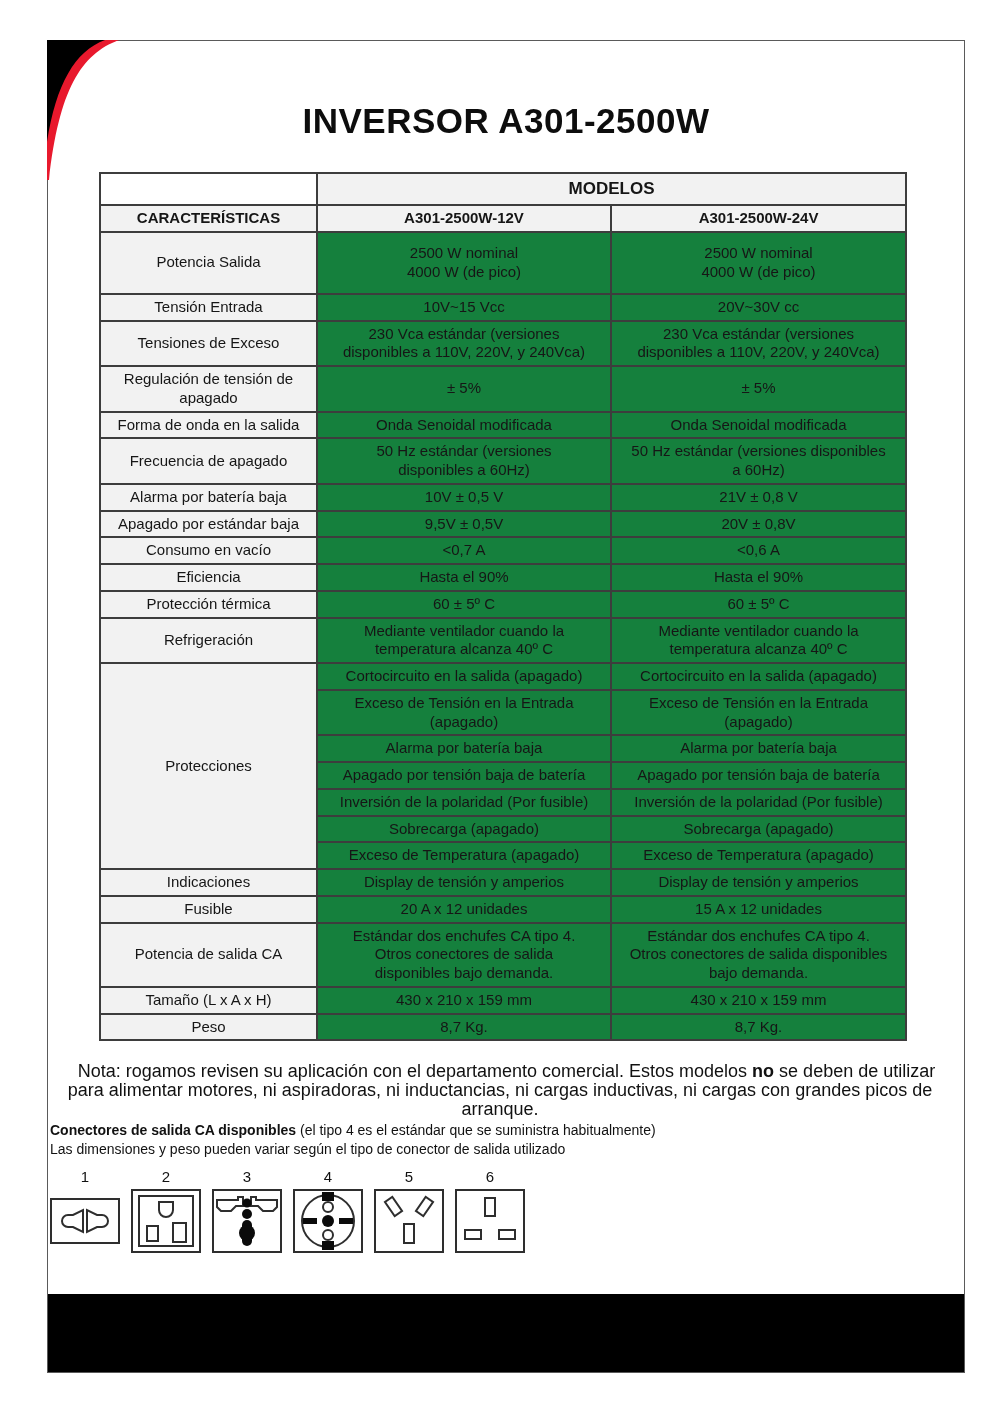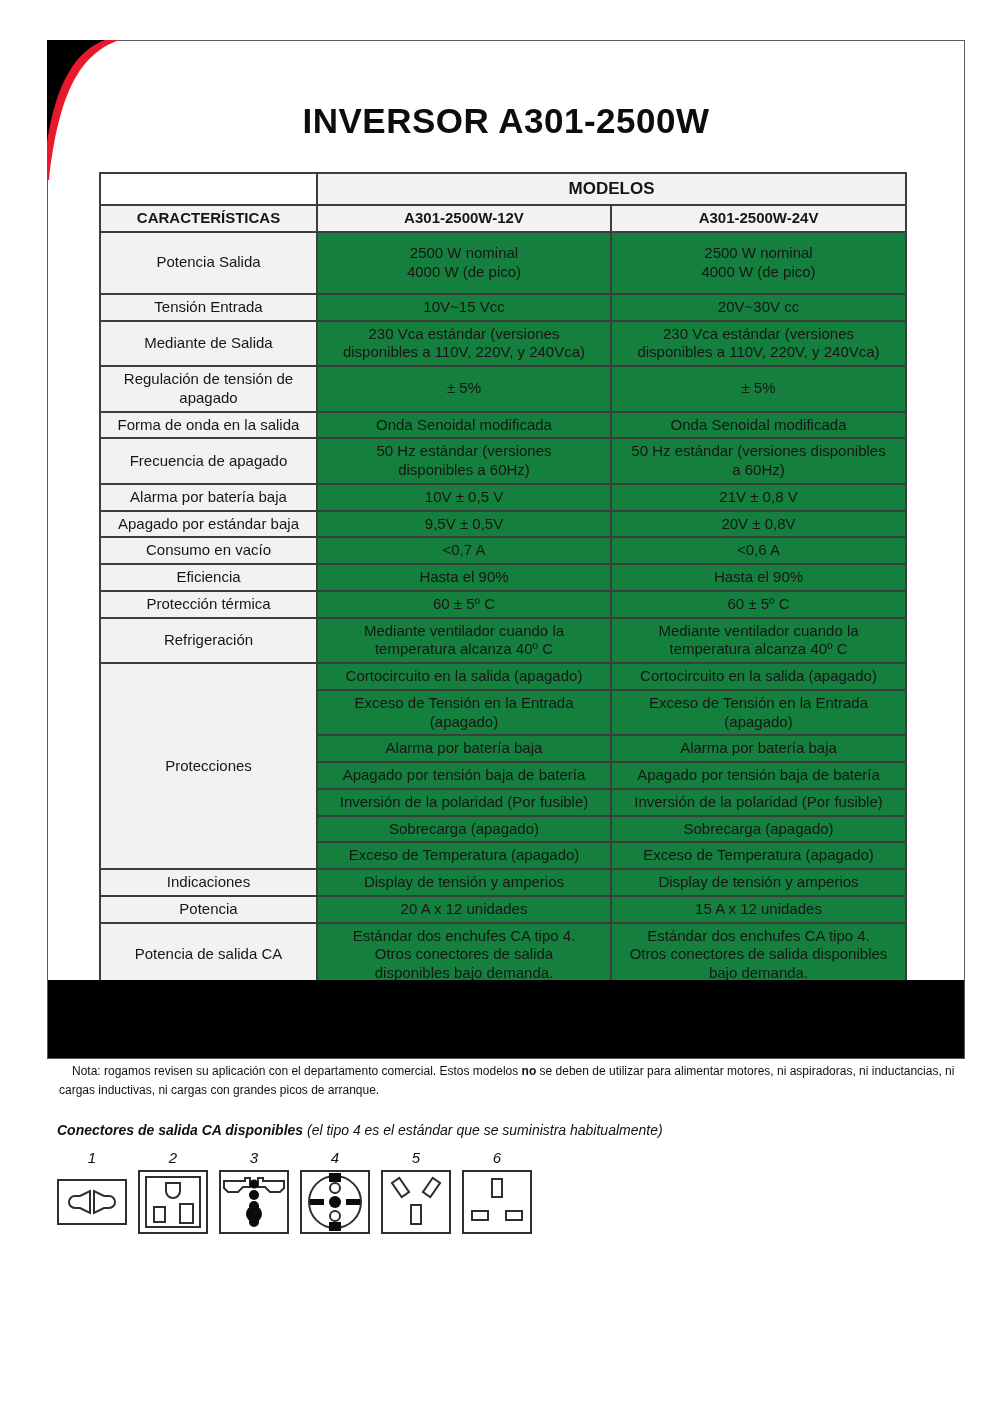--- a/index.html
+++ b/index.html
@@ -1,45 +1,45 @@
 <!DOCTYPE html>
 <html><head>
 <meta charset="utf-8">
 <style>
   html,body { margin:0; padding:0; }
   body {
     width:1000px; height:1415px; background:#ffffff; position:relative;
     font-family:"Liberation Sans","DejaVu Sans",sans-serif; color:#111;
   }
   .frame {
-    position:absolute; left:47px; top:40px; width:918px; height:1019px;
+    position:absolute; left:47px; top:40px; width:918px; height:1333px;
     border:1px solid #5a5a5a; box-sizing:border-box;
   }
   .corner-svg { position:absolute; left:-1px; top:-1px; }
   .page-title {
     position:absolute; top:60px; left:0; width:100%; text-align:center;
     font-size:35px; font-weight:bold; letter-spacing:.5px; color:#0d0d0d;
   }
   table.spec {
     position:absolute; left:51px; top:131px; width:806px;
     border-collapse:collapse; table-layout:fixed; font-size:15px; color:#161616;
   }
   table.spec td { border:2px solid #3d3d3d; padding:3px 6px; line-height:1.25; vertical-align:middle; }
   td.blank-cell { border:none; background:transparent; }
   td.hdr { background:#f2f2f2; font-weight:bold; text-align:center; }
   tr.models-row td.hdr { font-size:17px; height:24px; }
   td.label-cell { background:#f2f2f2; text-align:center; padding-left:9px; }
   td.val { text-align:center; white-space:pre-line; background:#15803d; }
   tr.tall td { height:54px; }
   .notes {
-    position:absolute; left:11px; top:1021px; width:898px;
-    font-size:12px; line-height:19px;
+    position:absolute; left:3px; top:1021px; width:898px;
+    font-size:18px; line-height:19px;text-align:center;
   }
   .nota-p { margin:0; text-indent:13px; }
-  .conn-section { position:absolute; left:9px; top:1080px; width:898px; font-size:14px; line-height:19px;font-style:italic; }
+  .conn-section { position:absolute; left:2px; top:1080px; width:898px; font-size:14px; line-height:19px; }
   .conn-heading { margin:0; }
   .conn-subnote { margin:0; }
   .conn-items { display:flex; gap:11px; margin-top:8px; align-items:flex-start; }
   .conn-item { width:70px; text-align:center; }
   .conn-num { font-size:15px; color:#111; margin-bottom:3px; }
   .footer-bar { position:absolute; left:0; bottom:0; width:100%; height:78px; background:#000000; }
   svg .oln { fill:none; stroke:#2e2e2e; stroke-width:2; }
   svg .blk { fill:#0b0b0b; stroke:none; }
 </style>
 </head>
@@ -77,21 +77,21 @@
 4000 W (de pico)</td>
         <td class="val">2500 W nominal
 4000 W (de pico)</td>
       </tr>
       <tr>
         <td class="label-cell">Tensión Entrada</td>
         <td class="val">10V~15 Vcc</td>
         <td class="val">20V~30V cc</td>
       </tr>
       <tr>
-        <td class="label-cell">Mediante de Salida</td>
+        <td class="label-cell">Tensiones de Exceso</td>
         <td class="val">230 Vca estándar (versiones
 disponibles a 110V, 220V, y 240Vca)</td>
         <td class="val">230 Vca estándar (versiones
 disponibles a 110V, 220V, y 240Vca)</td>
       </tr>
       <tr>
         <td class="label-cell">Regulación de tensión de apagado</td>
         <td class="val">± 5%</td>
         <td class="val">± 5%</td>
       </tr>
@@ -171,21 +171,21 @@
         <td class="val">Exceso de Temperatura (apagado)</td>
         <td class="val">Exceso de Temperatura (apagado)</td>
       </tr>
 
       <tr>
         <td class="label-cell">Indicaciones</td>
         <td class="val">Display de tensión y amperios</td>
         <td class="val">Display de tensión y amperios</td>
       </tr>
       <tr>
-        <td class="label-cell">Potencia</td>
+        <td class="label-cell">Fusible</td>
         <td class="val">20 A x 12 unidades</td>
         <td class="val">15 A x 12 unidades</td>
       </tr>
       <tr>
         <td class="label-cell">Potencia de salida CA</td>
         <td class="val">Estándar dos enchufes CA tipo 4.
 Otros conectores de salida
 disponibles bajo demanda.</td>
         <td class="val">Estándar dos enchufes CA tipo 4.
 Otros conectores de salida disponibles
@@ -203,20 +203,21 @@
       </tr>
     </tbody>
   </table>
 
   <div class="notes">
     <p class="nota-p"><span>Nota: rogamos revisen su aplicación con el departamento comercial. Estos modelos </span><b>no</b><span> se deben de utilizar para alimentar motores, ni aspiradoras, ni inductancias, ni cargas inductivas, ni cargas con grandes picos de arranque.</span></p>
   </div>
 
   <div class="conn-section">
     <p class="conn-heading"><b>Conectores de salida CA disponibles</b><span> (el tipo 4 es el estándar que se suministra habitualmente)</span></p>
+    <p class="conn-subnote">Las dimensiones y peso pueden variar según el tipo de conector de salida utilizado</p>
 
     <div class="conn-items">
 
       <div class="conn-item">
         <div class="conn-num">1</div>
         <svg width="70" height="64" viewBox="0 0 70 64">
           <rect class="oln" x="1" y="10" width="68" height="44"></rect>
           <path class="oln" d="M33 21 L33 43 L23 38 L18 38 A6 6 0 0 1 18 26 L23 26 Z"></path>
           <path class="oln" d="M37 21 L37 43 L47 38 L52 38 A6 6 0 0 0 52 26 L47 26 Z"></path>
         </svg>

